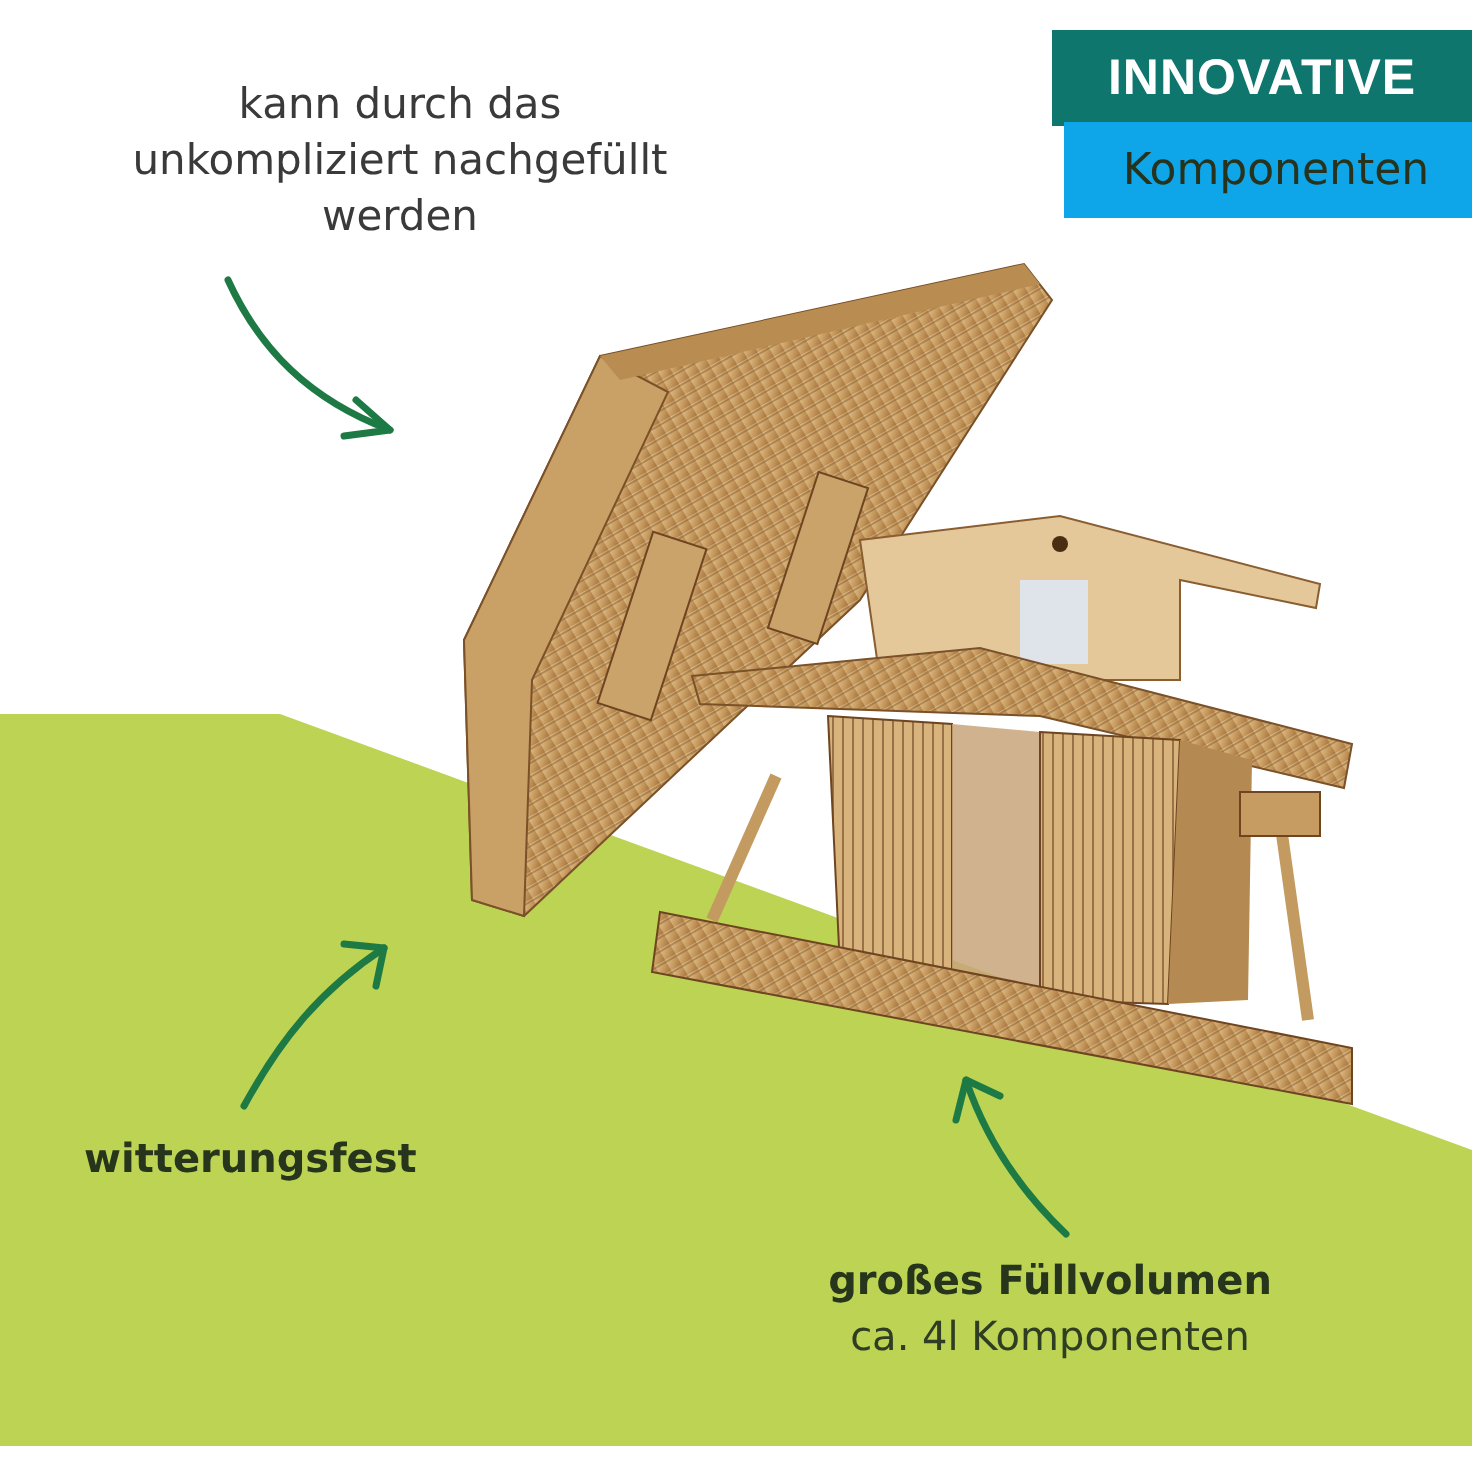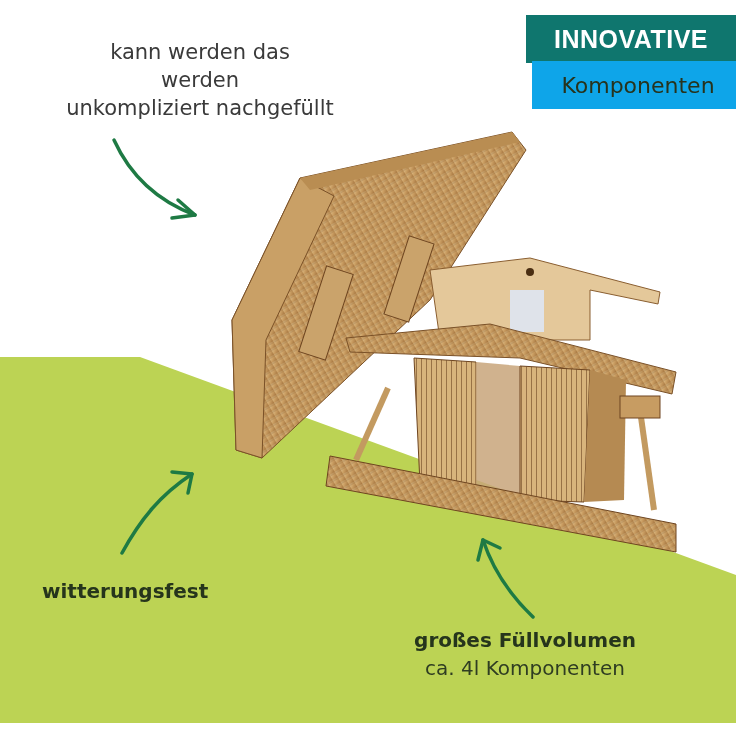--- a/index.html
+++ b/index.html
@@ -21,21 +21,21 @@
     background: #0ea5e9; color: #27331c; font-size: 22px;
     display: flex; align-items: center; justify-content: center;
   }
   .caption-top {
     position: absolute; left: 30px; top: 38px; width: 340px;
     text-align: center; color: #3a3a3a; font-size: 21px; line-height: 28px;
   }
   .caption-top span { display: block; }
   .caption-left {
     position: absolute; left: 42px; top: 567px; color: #26351c;
-    font-size: 20px; font-weight: bold; margin-top: 12px;
+    font-size: 20px; font-weight: bold;
   }
   .caption-right {
     position: absolute; left: 390px; top: 626px; width: 270px; text-align: center;
   }
   .caption-right .title { display: block; color: #26351c; font-size: 20px; font-weight: bold; line-height: 28px; }
   .caption-right .sub { display: block; color: #2f3d22; font-size: 20px; line-height: 28px; }
   .arrow { position: absolute; left: 0; top: 0; width: 736px; height: 736px; pointer-events: none; }
   .product { position: absolute; left: 0; top: 0; width: 736px; height: 736px; }
 </style>
 </head>
@@ -101,23 +101,23 @@
     <path d="M478,560 L483,540 L500,548"></path>
   </g>
 </svg>
 
 <div class="badge">
   <div class="badge-top">INNOVATIVE</div>
   <div class="badge-bottom">Komponenten</div>
 </div>
 
 <div class="caption-top">
-  <span>kann werden das</span>
+  <span>kann durch das</span>
+  <span>unkompliziert nachgefüllt</span>
   <span>werden</span>
-  <span>unkompliziert nachgefüllt</span>
 </div>
 
 <div class="caption-left">witterungsfest</div>
 
 <div class="caption-right">
   <span class="title">großes Füllvolumen</span>
   <span class="sub">ca. 4l Komponenten</span>
 </div>
 
 </body></html>

